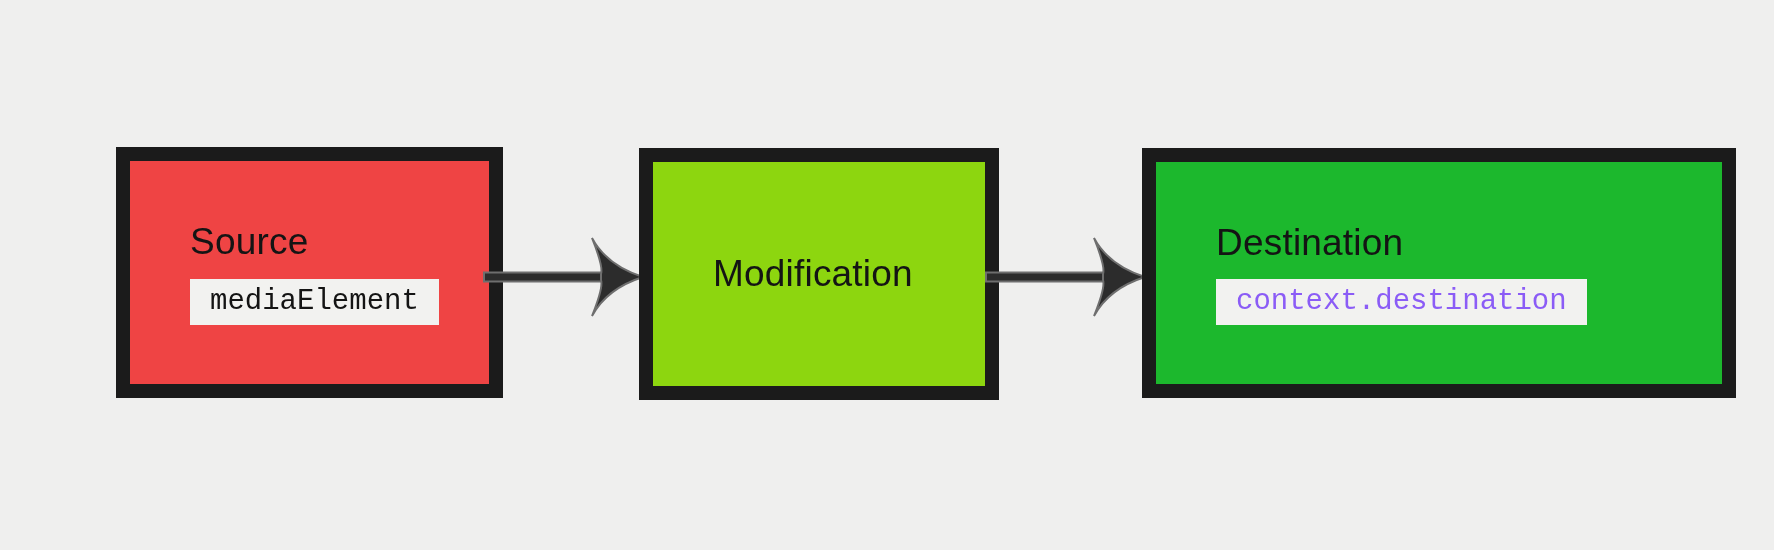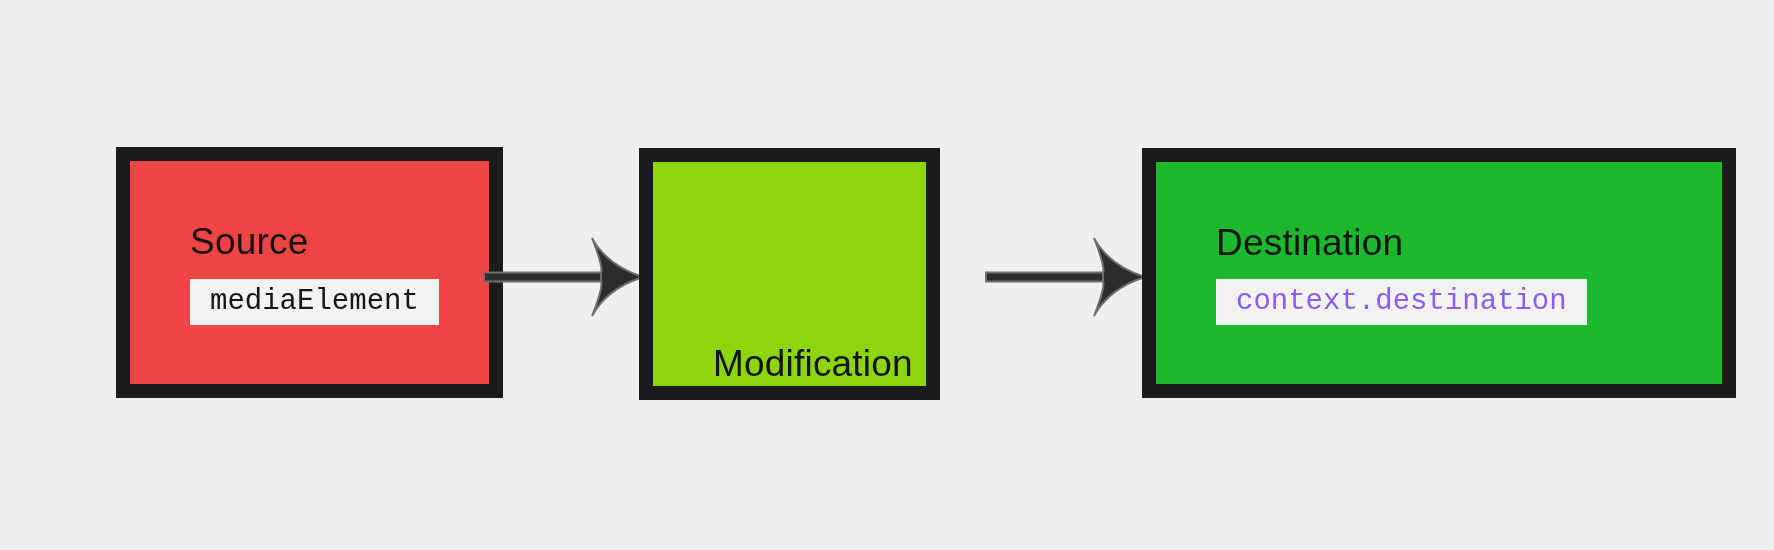--- a/index.html
+++ b/index.html
@@ -13,21 +13,21 @@
   .node {
     position: absolute;
     box-sizing: border-box;
     border: 14px solid #1b1b1b;
     display: flex;
     flex-direction: column;
     justify-content: center;
     padding-left: 60px;
   }
   .node--source      { left: 108px;  top: 147px; width: 387px; height: 251px; }
-  .node--modification{ left: 639px;  top: 148px; width: 301px; height: 252px; justify-content: flex-end; }
+  .node--modification{ left: 639px;  top: 148px; width: 360px; height: 252px; }
   .node--destination { left: 1142px; top: 148px; width: 594px; height: 250px; }
   .node-label {
     font-size: 37px;
     font-weight: 500;
     line-height: 1.2;
     letter-spacing: 0.2px;
   }
   .node-code {
     display: inline-block;
     align-self: flex-start;

